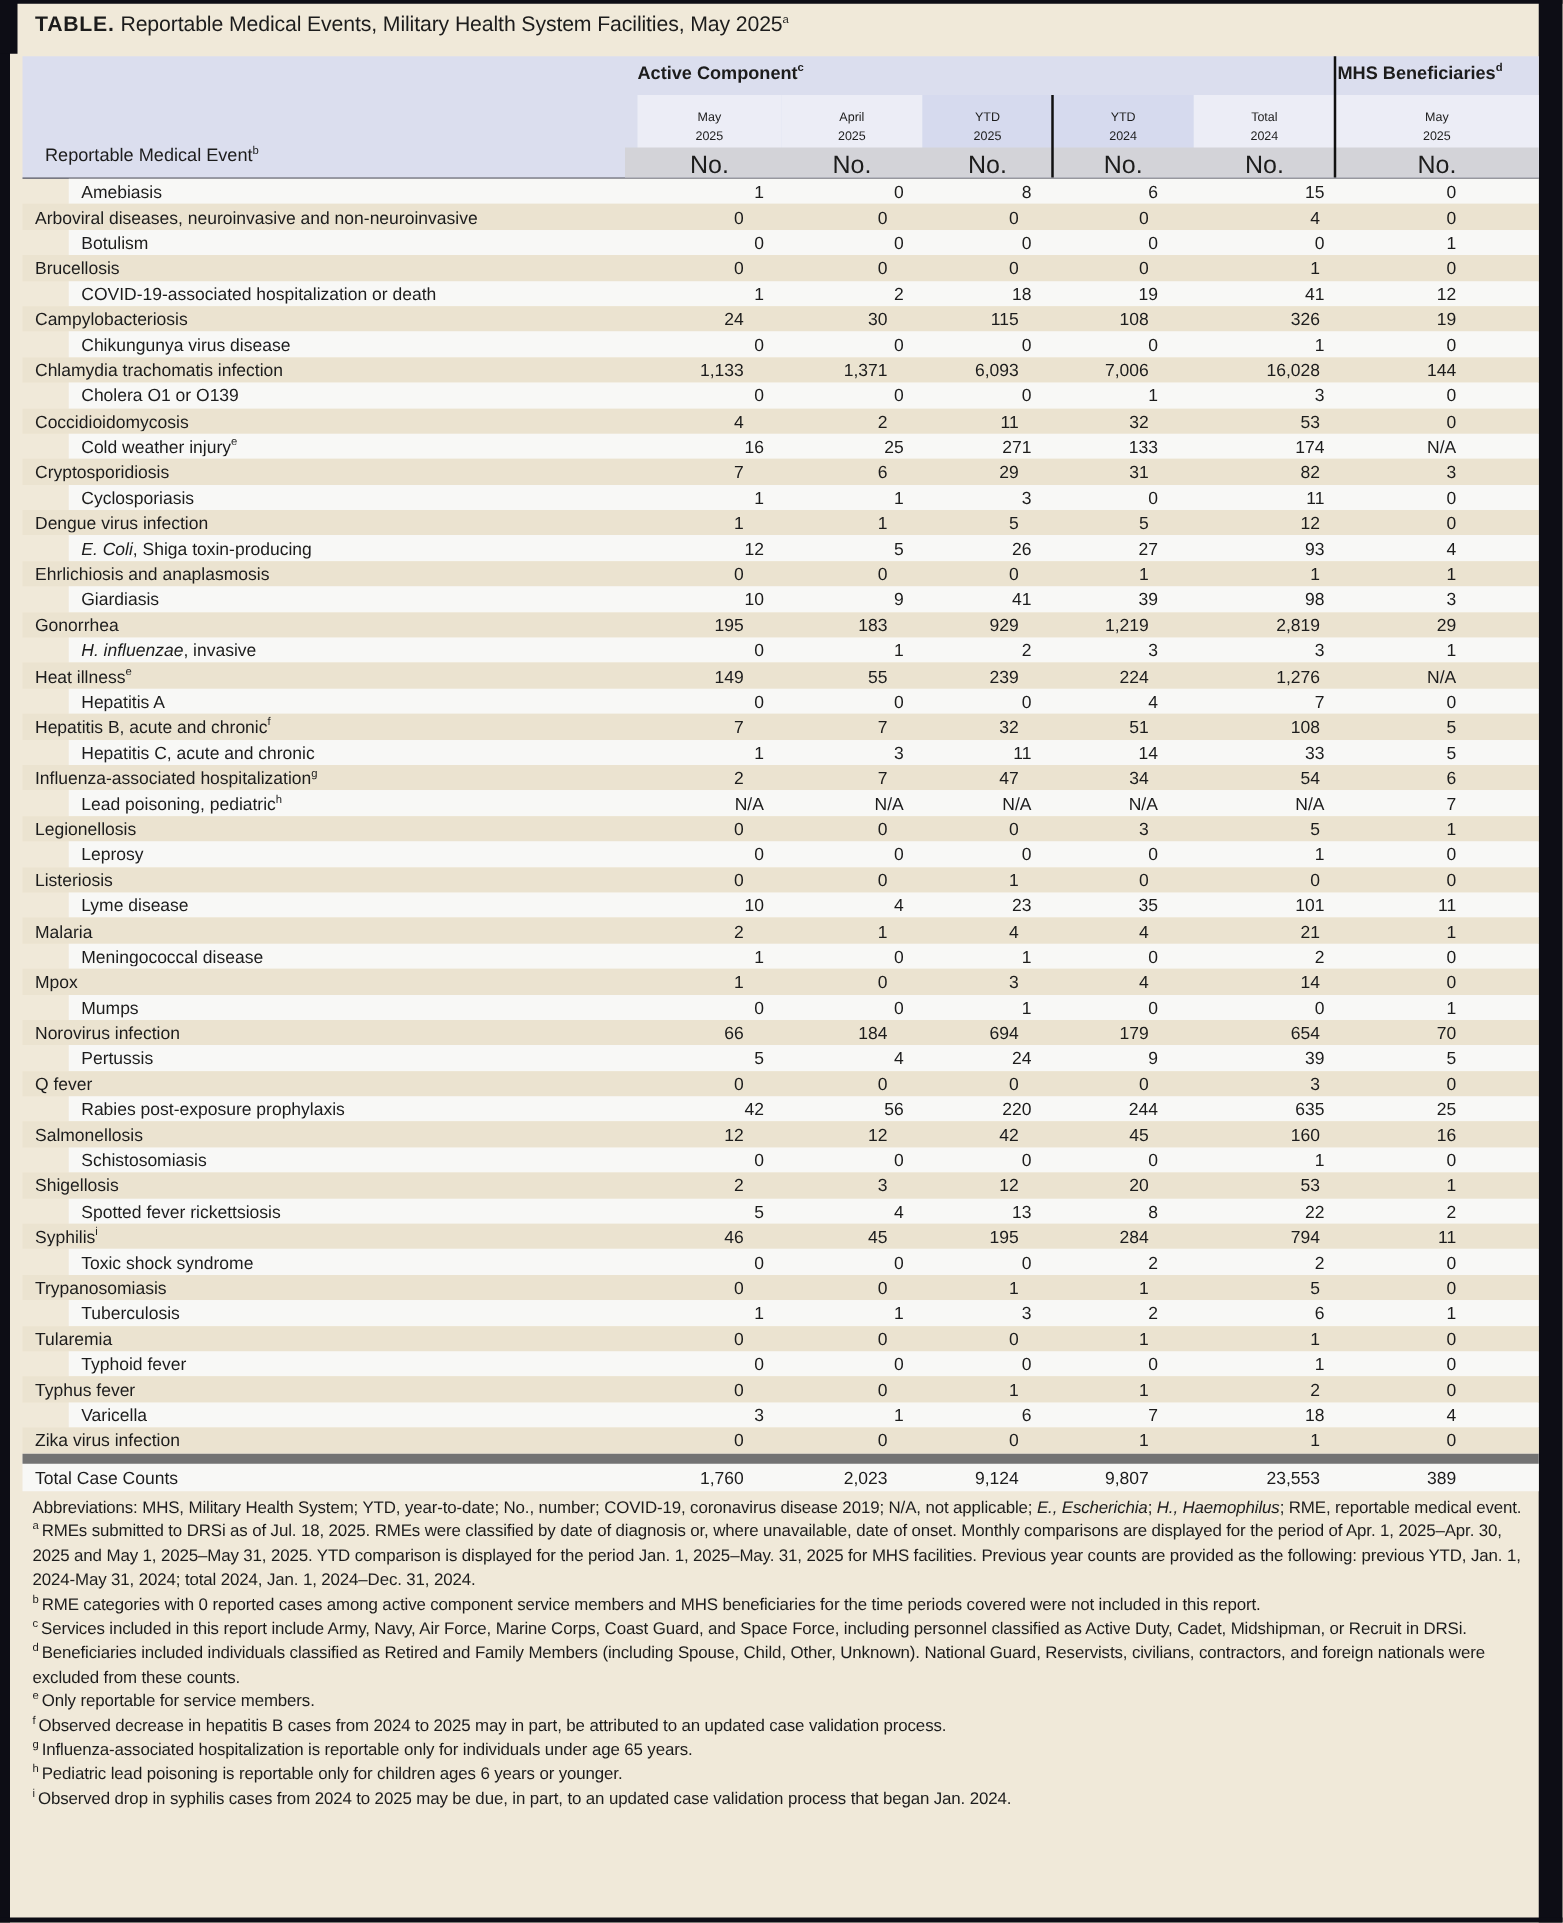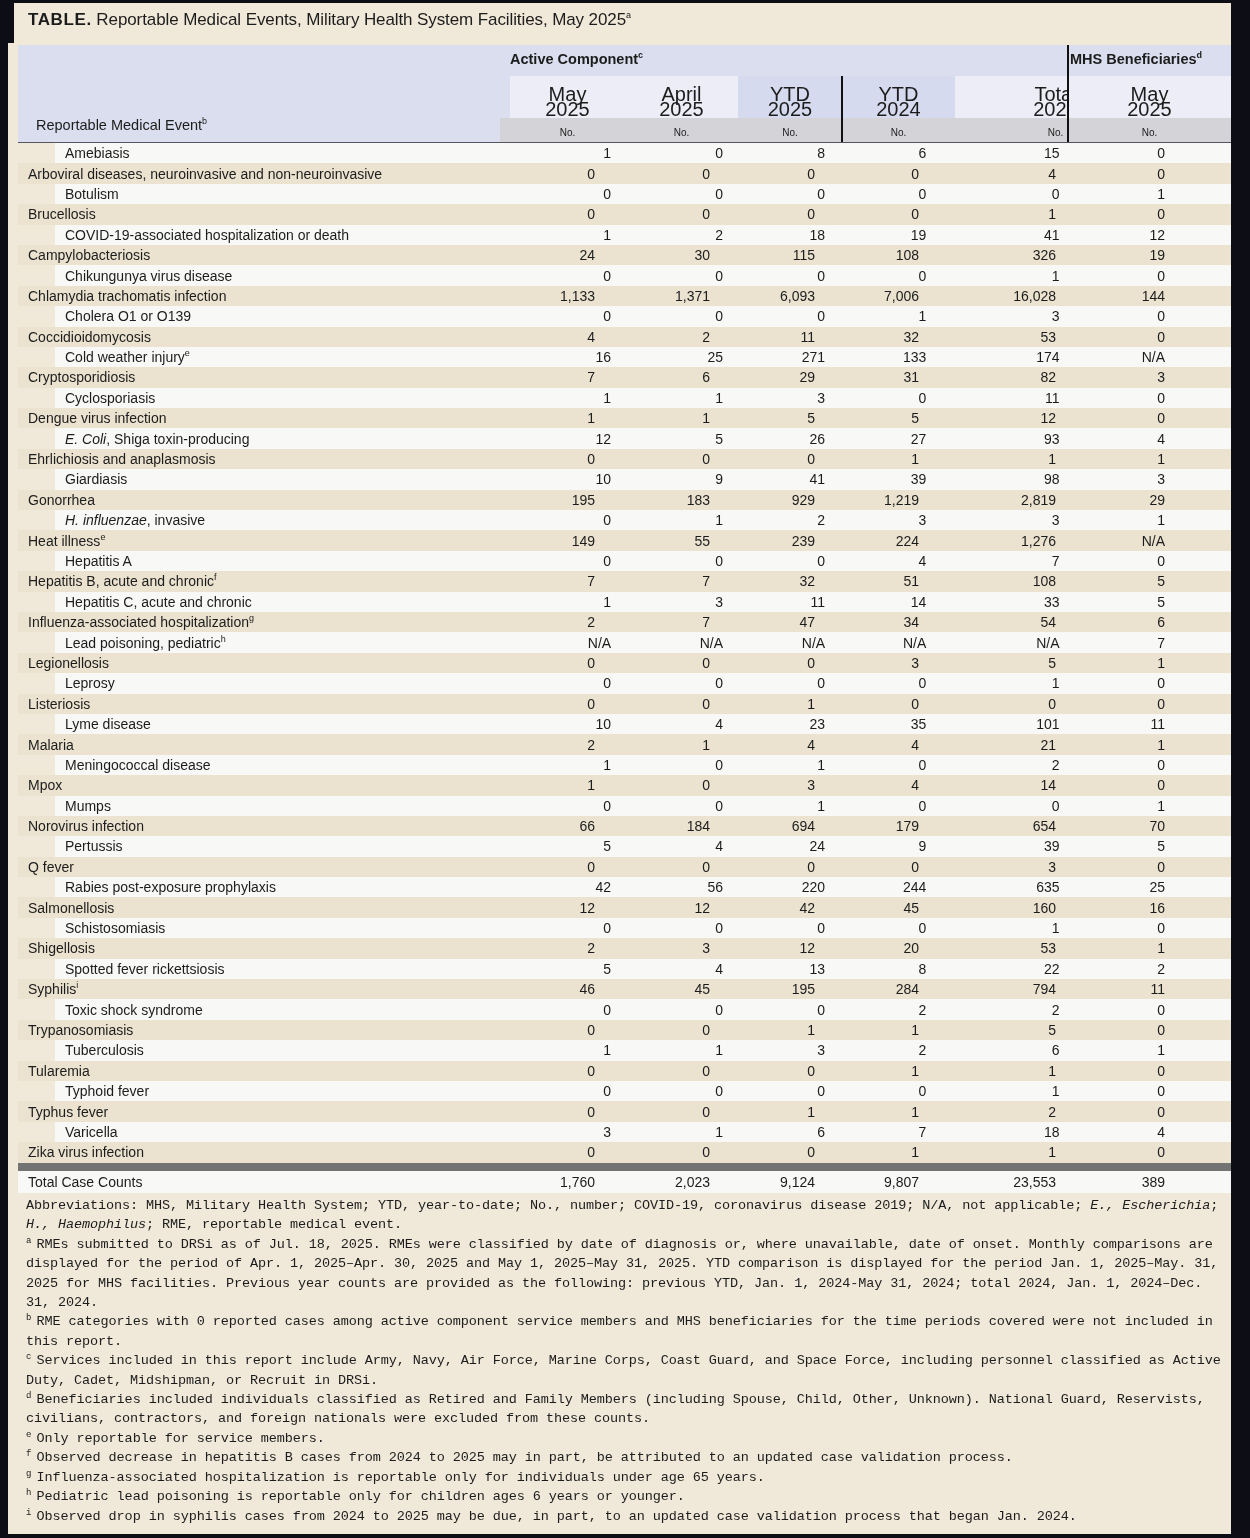--- a/index.html
+++ b/index.html
@@ -44,34 +44,34 @@
     font-size:14.5px;
   }
   .group-label{
     position:absolute;top:6px;font-size:14.5px;font-weight:bold;
   }
   #group-active{left:492px;width:558px;}
   #group-mhs{left:1052px;width:161px;}
   #col-cells{position:absolute;left:0;top:31px;height:42px;width:1213px;}
   .col-cell{
     position:absolute;top:0;height:52px;display:flex;flex-direction:column;
-    align-items:center;justify-content:center;font-size:20px;line-height:15.5px;
+    align-items:center;justify-content:center;font-size:10px;line-height:15.5px;
   }
   .shade-light{background:var(--cell-light);}
   .shade-dark{background:var(--cell-dark);}
   #units-row{position:absolute;left:482px;top:73px;height:24px;width:731px;background:var(--no-band);}
-  .unit-cell{position:absolute;top:0;height:29px;display:flex;align-items:center;justify-content:center;font-size:10px;}
+  .unit-cell{position:absolute;top:0;height:29px;display:flex;align-items:center;justify-content:center;font-size:20px;}
   .vdiv{position:absolute;width:2px;background:#111;}
   #vdiv-ytd{left:823px;top:31px;height:66px;}
   #vdiv-mhs{left:1049px;top:0;height:97px;}
   .c1{left:492px;width:115px;}
   .c2{left:607px;width:113px;}
   .c3{left:720px;width:104px;}
   .c4{left:824px;width:113px;}
-  .c5{left:937px;width:113px;padding-left:44px;}
+  .c5{left:937px;width:113px;}
   .c6{left:1050px;width:163px;}
 
   #tbody{position:relative;}
   .trow{position:relative;height:20.4px;display:flex;align-items:center;}
   .trow.white{background:var(--row-white);margin-left:37px;}
   .trow.beige{background:var(--row-beige);}
   .lbl{
     box-sizing:border-box;width:492px;padding-left:10px;font-size:14px;
     white-space:nowrap;overflow:hidden;
   }
@@ -82,21 +82,21 @@
   .v4{width:113px;padding-right:36px;}
   .v5{width:113px;padding-right:12px;}
   .v6{width:163px;padding-right:66px;}
   #total-row{border-top:8px solid #737373;height:22px;background:var(--row-white);}
 
   
   #footnotes{
     position:absolute;left:26px;top:1196px;width:1206px;
     font-size:13.5px;line-height:19.4px;letter-spacing:-0.1px;
   }
-  #footnotes p{margin:0;font-family:Liberation Mono, monospace;}
+  #footnotes p{margin:0;}
   .fn-sup{font-size:9px;vertical-align:super;line-height:0;}
   .it{font-style:italic;}
 </style>
 </head>
 <body>
 
 <div class="edge" id="edge-top"></div>
 <div class="edge" id="edge-left"></div>
 <div class="edge" id="edge-corner"></div>
 <div class="edge" id="edge-right"></div>

